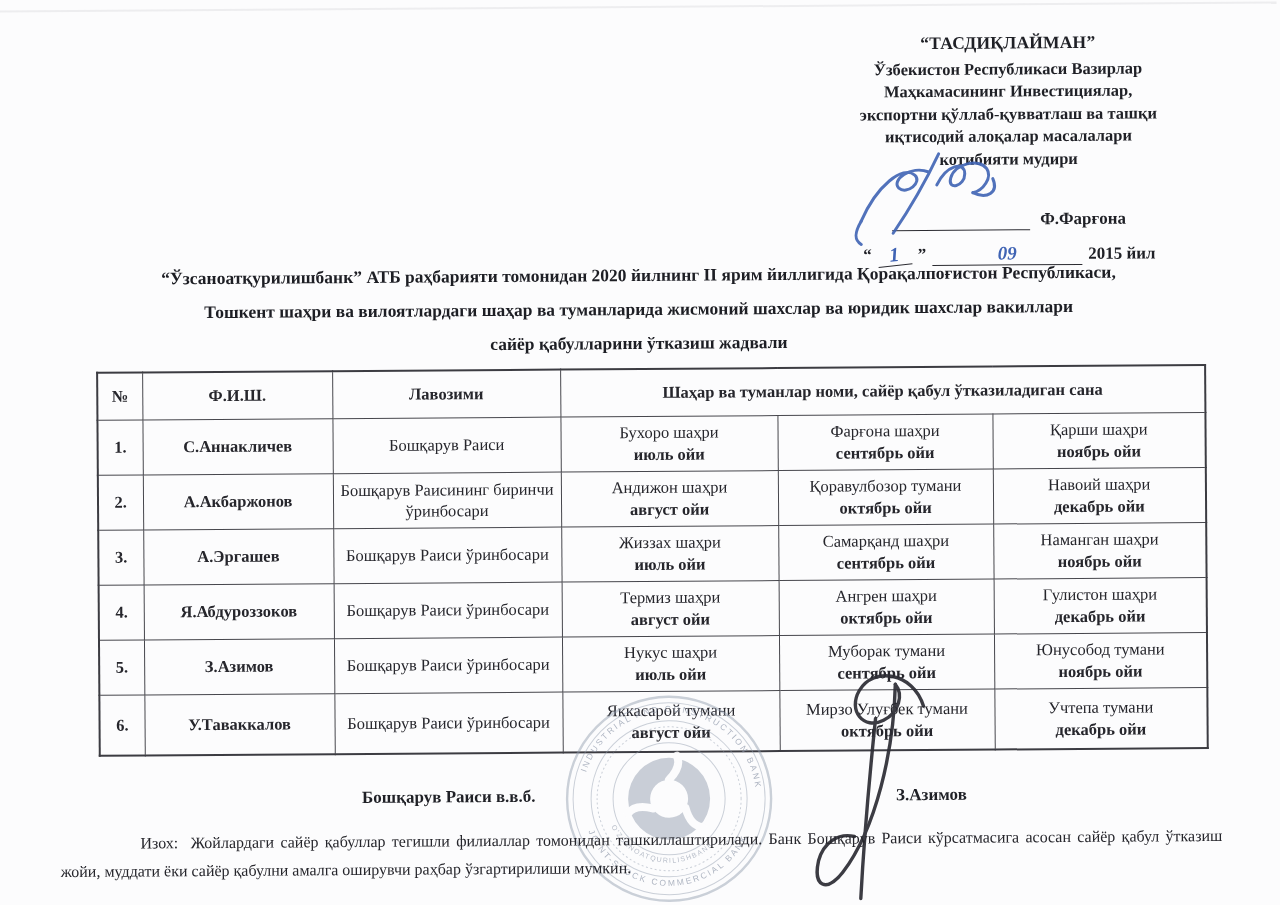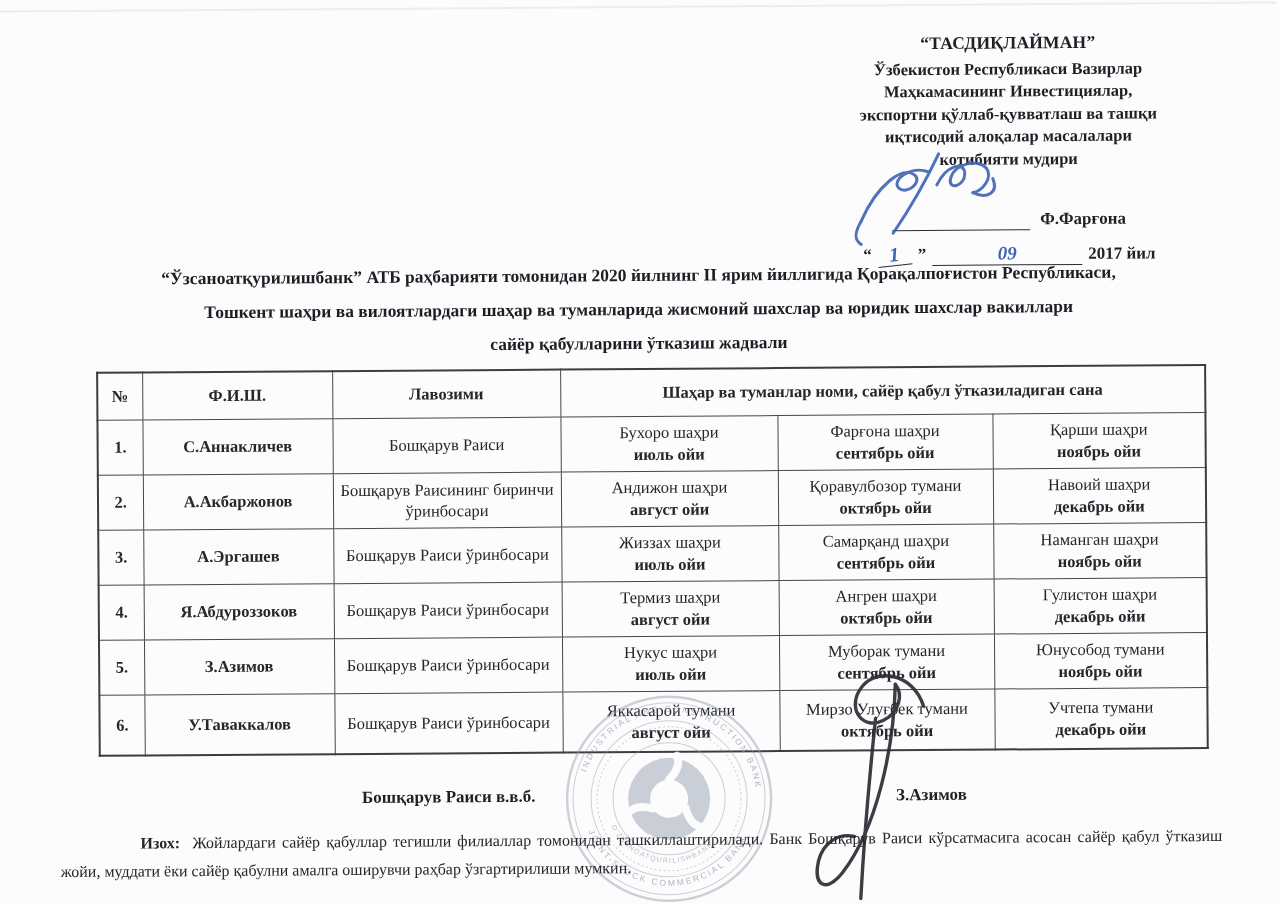--- a/index.html
+++ b/index.html
@@ -75,21 +75,21 @@
   .foot-right { position:absolute; left:894px; top:787px; font-weight:bold; font-size:17px; color:#1f2026; }
 
   .stamp { position:absolute; left:561px; top:693px; width:212px; height:212px; opacity:.85; }
   .dark-signature { position:absolute; left:716px; top:662px; width:270px; height:243px; pointer-events:none; }
 
   .note {
     position:absolute; left:58px; top:826px; width:1162px;
     font-size:16px; line-height:28px; text-align:justify;
     text-indent:80px; color:#26262c;
   }
-  .note b { font-weight:bold; }
+  .note b { font-weight:normal; }
 </style>
 </head>
 <body>
 
 <div class="scan">
   <div class="artifact-top"></div>
 
   <div class="approval">
     <div class="approval-title">“ТАСДИҚЛАЙМАН”</div>
     <div>Ўзбекистон Республикаси Вазирлар</div>
@@ -110,21 +110,21 @@
       </svg>
       <span class="sig-line"></span>
       <span class="sig-name">Ф.Фарғона</span>
     </div>
 
     <div class="date-row">
       <span>“</span>
       <span class="u-day hw">1</span>
       <span>”</span>
       <span class="u-month hw">09</span>
-      <span>2017 йил</span>
+      <span>2015 йил</span>
     </div>
   </div>
 
   <div class="doc-title">
     <div>“Ўзсаноатқурилишбанк” АТБ раҳбарияти томонидан 2020 йилнинг II ярим йиллигида Қорақалпоғистон Республикаси,</div>
     <div>Тошкент шаҳри ва вилоятлардаги шаҳар ва туманларида жисмоний шахслар ва юридик шахслар вакиллари</div>
     <div>сайёр қабулларини ўтказиш жадвали</div>
   </div>
 
   <div class="sched-wrap">

